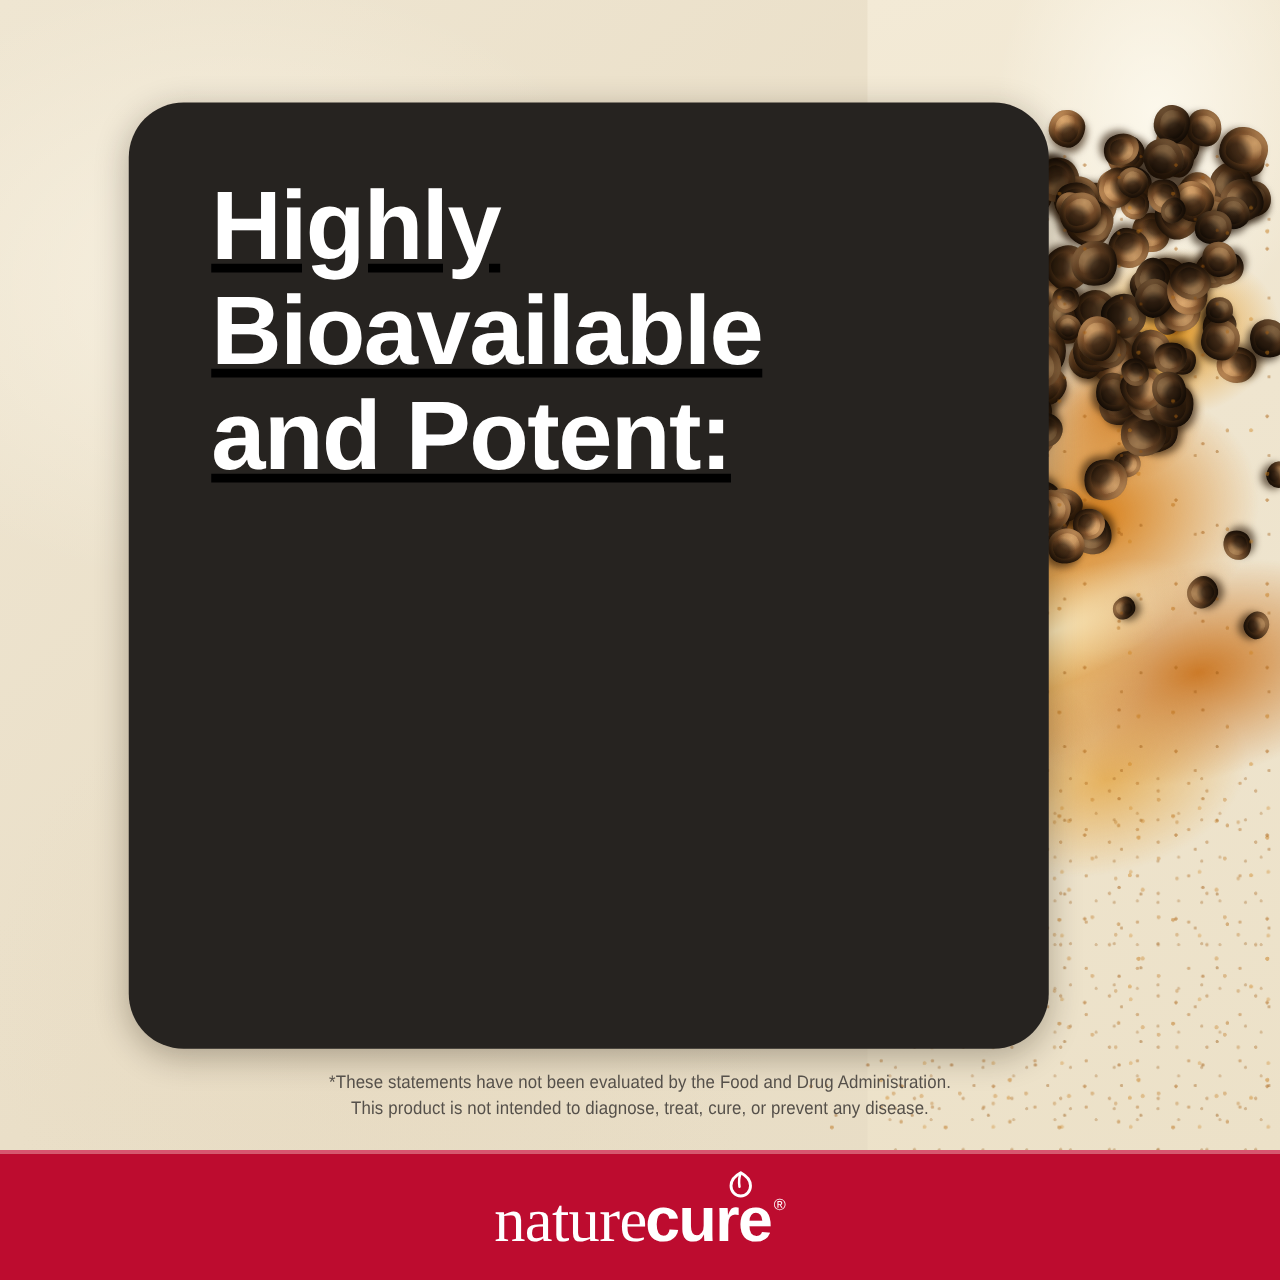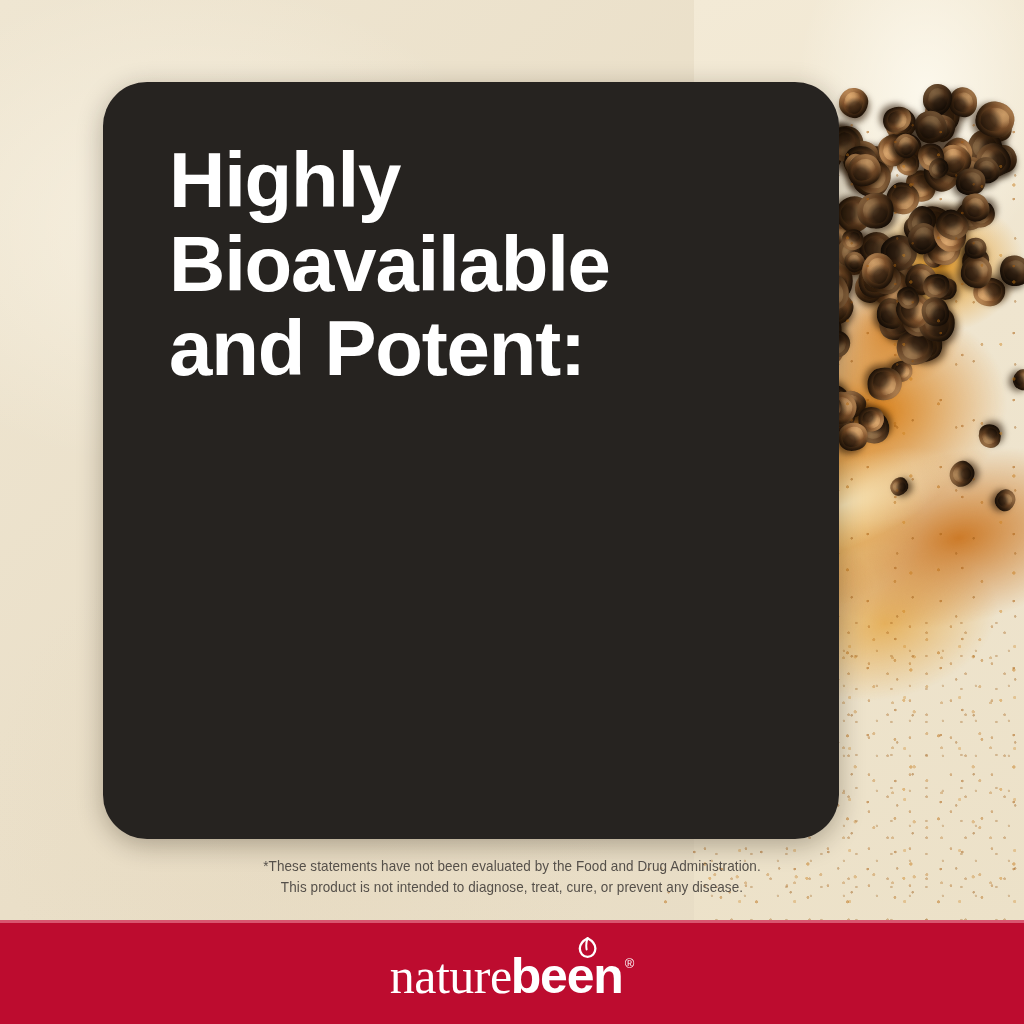--- a/index.html
+++ b/index.html
@@ -113,21 +113,21 @@
   .card {
     position:absolute;
     left:103px; top:82px; width:736px; height:757px;
     background:#262320;
     border-radius:44px;
     box-shadow:0 6px 26px rgba(30,20,8,.30);
   }
 
   .card-inner {
     position:absolute;
-    left:66px; top:56px; right:40px; bottom:40px;
+    left:66px; top:56px; right:40px; bottom:40px;text-decoration:underline;
   }
 
   .headline {
     color:#ffffff;
     font-size:78px;
     font-weight:bold;
     line-height:1.08;
     letter-spacing:-1.2px;
   }
 
@@ -404,21 +404,21 @@
 
   <div class="disclaimer">
     <span>*These statements have not been evaluated by the Food and Drug Administration.</span>
     <span>This product is not intended to diagnose, treat, cure, or prevent any disease.</span>
   </div>
 
   <div class="footer-hairline"></div>
   <div class="footer">
     <div class="logo">
       <span class="logo-nature">nature</span>
-      <span class="logo-wise">been</span>
+      <span class="logo-wise">cure</span>
       <span class="logo-reg">®</span>
       <span class="logo-leaf">
         <svg viewBox="0 0 19 22" aria-hidden="true">
           <path d="M9.6 1.2 C13.8 3.4 17.4 7.0 17.4 11.6 C17.4 16.2 14.0 19.8 9.6 19.8 C5.2 19.8 1.8 16.2 1.8 11.6 C1.8 7.0 5.4 3.4 9.6 1.2 Z" fill="none" stroke="#ffffff" stroke-width="2.3" stroke-linecap="round"></path>
           <path d="M9.6 1.2 C8.2 5.0 8.0 9.0 8.6 12.4" fill="none" stroke="#ffffff" stroke-width="2.0" stroke-linecap="round"></path>
         </svg>
       </span>
     </div>
   </div>
 

